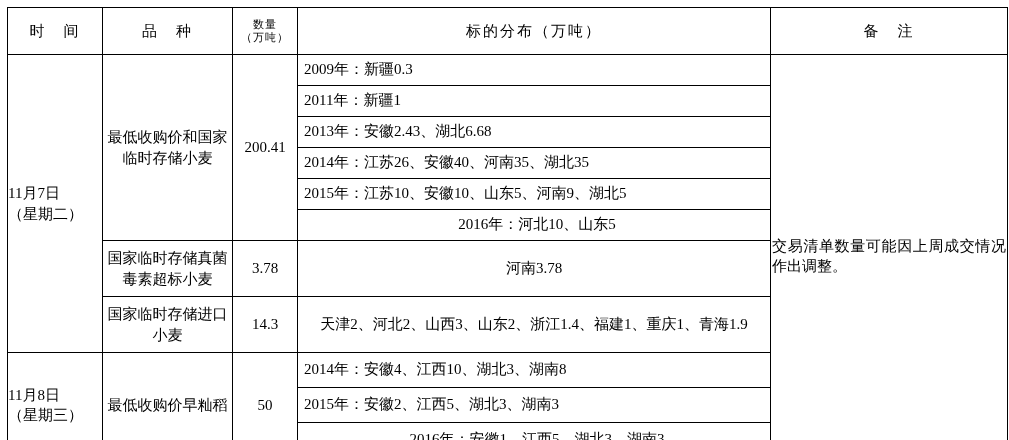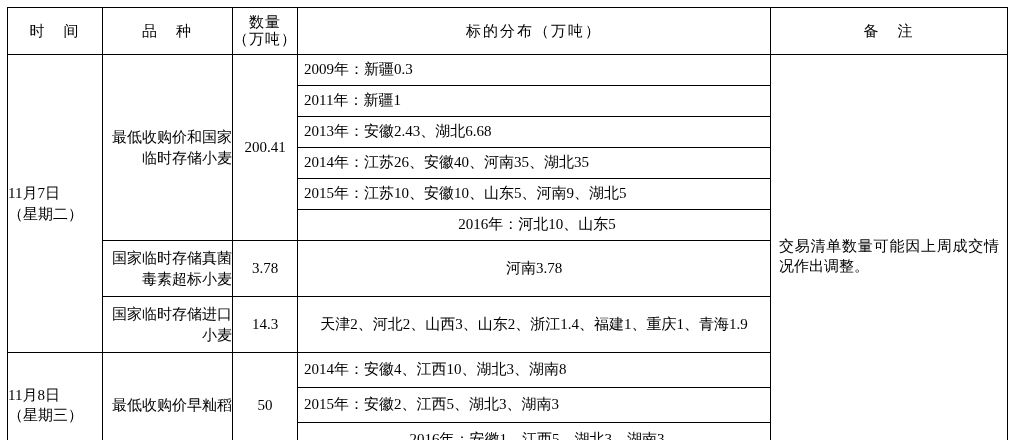--- a/index.html
+++ b/index.html
@@ -35,36 +35,36 @@
   .hdr {
     text-align: center;
     font-weight: bold;
     font-size: 16px;
     height: 46px;
     letter-spacing: 2px;
   }
   .hdr .two-line {
     display: block;
     line-height: 1.15;
-    font-size: 15px;
+    font-size: 11px;
     letter-spacing: 1px;
   }
   .c-left {
     text-align: center;
     padding-left: 6px;
   }
   .date-cell {
     font-size: 15px;
     line-height: 1.5;
   }
   .date-cell .wk {
     display: block;
   }
   .variety-cell {
-    text-align: right;
+    text-align: center;
     font-size: 15px;
     line-height: 1.4;
     padding: 2px 6px;
   }
   .qty-cell {
     text-align: center;
     font-size: 15px;
     margin-left: 32px;
   }
   
@@ -89,21 +89,21 @@
     text-align: center;
   }
   .note-cell {
     text-align: center;
     font-size: 15px;
     font-weight: bold;
     line-height: 1.7;
     padding: 0 26px;
   }
   .note-cell p {
-    margin: 8px;
+    margin: 1px;
     text-align: justify;
     text-align-last: left;
   }
   .nowrap { white-space: nowrap; }
 </style>
 </head>
 <body>
 
 <div class="sheet">
   <table class="grid">

